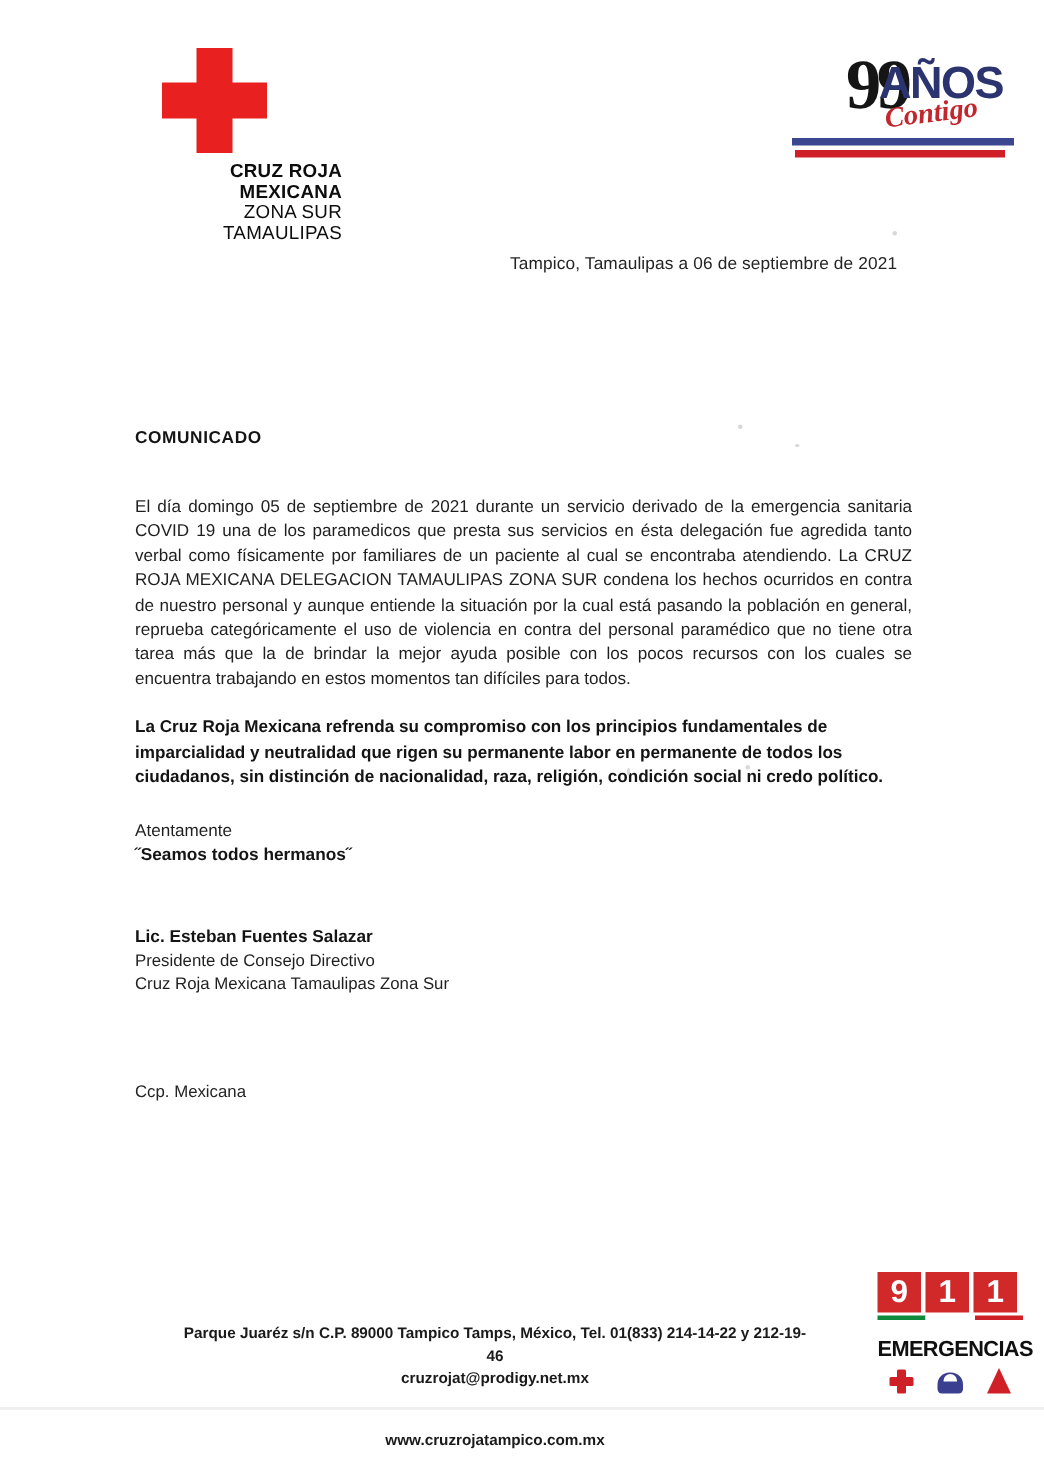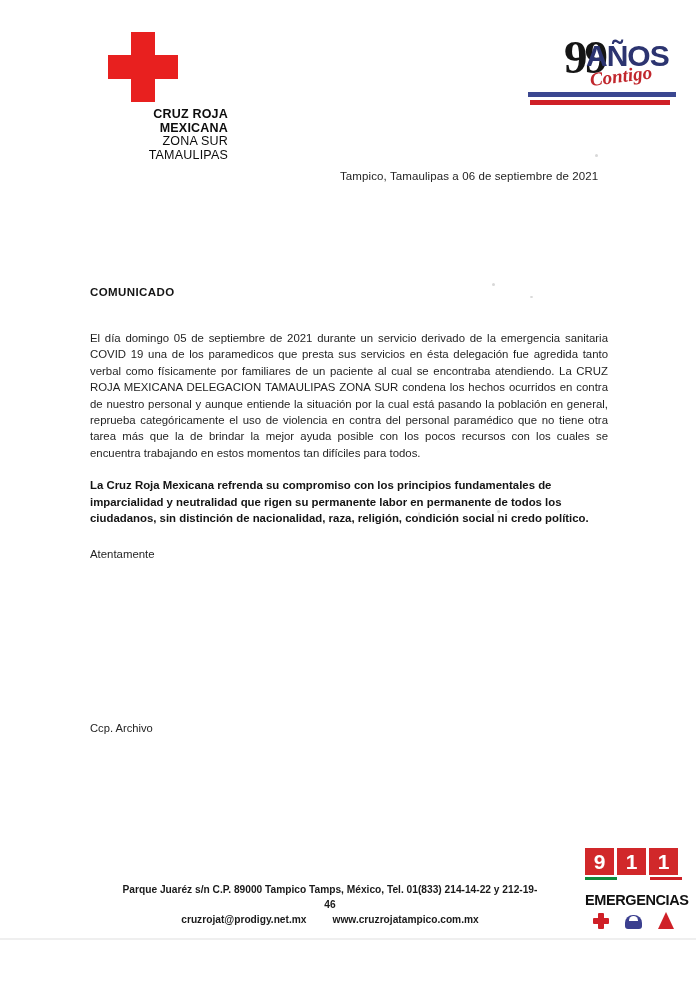--- a/index.html
+++ b/index.html
@@ -210,20 +210,21 @@
     text-align: center;
     font-size: 10.2px;
     font-weight: bold;
     line-height: 15px;
     color: #1a1a1a;
   }
   .ftLinkRow {
     display: flex;
     justify-content: center;
     gap: 26px;
+    flex-direction: column;
   }
 
   
   #logo911 {
     position: absolute;
     left: 585px;
     top: -30px;
     width: 100px;
   }
   .num-row {
@@ -341,24 +342,30 @@
   <div id="dateLine">Tampico, Tamaulipas a 06 de septiembre de 2021</div>
 
   <div id="bodyArea">
     <div id="comunicado">COMUNICADO</div>
     <p class="para">El día domingo 05 de septiembre de 2021 durante un servicio derivado de la emergencia sanitaria COVID 19 una de los paramedicos que presta sus servicios en ésta delegación fue agredida tanto verbal como físicamente por familiares de un paciente al cual se encontraba atendiendo. La CRUZ ROJA MEXICANA DELEGACION TAMAULIPAS ZONA SUR condena los hechos ocurridos en contra de nuestro personal y aunque entiende la situación por la cual está pasando la población en general, reprueba categóricamente el uso de violencia en contra del personal paramédico que no tiene otra tarea más que la de brindar la mejor ayuda posible con los pocos recursos con los cuales se encuentra trabajando en estos momentos tan difíciles para todos.</p>
     <p class="para bold">La Cruz Roja Mexicana refrenda su compromiso con los principios fundamentales de imparcialidad y neutralidad que rigen su permanente labor en permanente de todos los ciudadanos, sin distinción de nacionalidad, raza, religión, condición social ni credo político.</p>
   </div>
 
   <div id="closing">
     <div id="atentamente">Atentamente</div>
+    <div id="motto">˝Seamos todos hermanos˝</div>
   </div>
 
-
-  <div id="ccp">Ccp. Archivo</div>
+  <div id="signature">
+    <div id="signName">Lic. Esteban Fuentes Salazar</div>
+    <div class="signSub">Presidente de Consejo Directivo</div>
+    <div class="signSub">Cruz Roja Mexicana Tamaulipas Zona Sur</div>
+  </div>
+
+  <div id="ccp">Ccp. Mexicana</div>
 
   <div id="footer">
 
     <div id="footerText">
       <div>Parque Juaréz s/n C.P. 89000 Tampico Tamps, México, Tel. 01(833) 214-14-22 y 212-19-46</div>
       <div class="ftLinkRow">
         <span>cruzrojat@prodigy.net.mx</span>
         <span>www.cruzrojatampico.com.mx</span>
       </div>
     </div>

